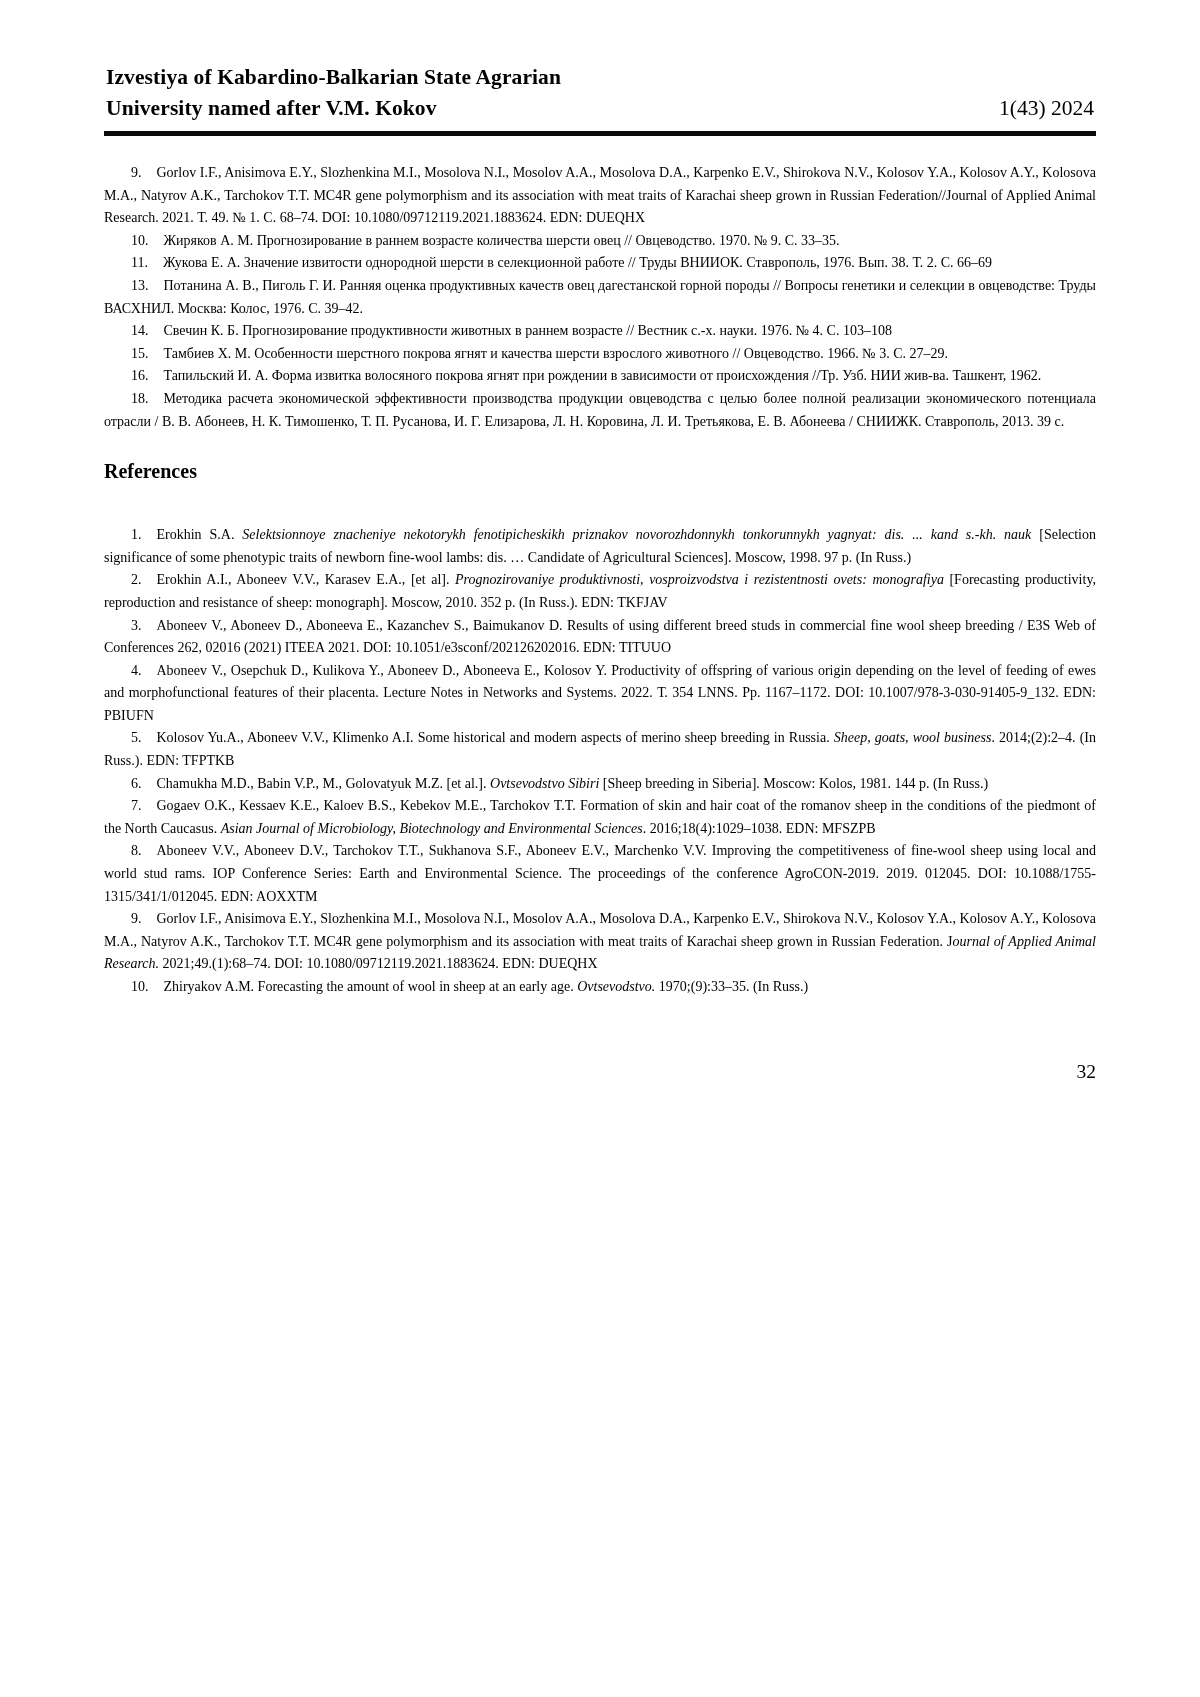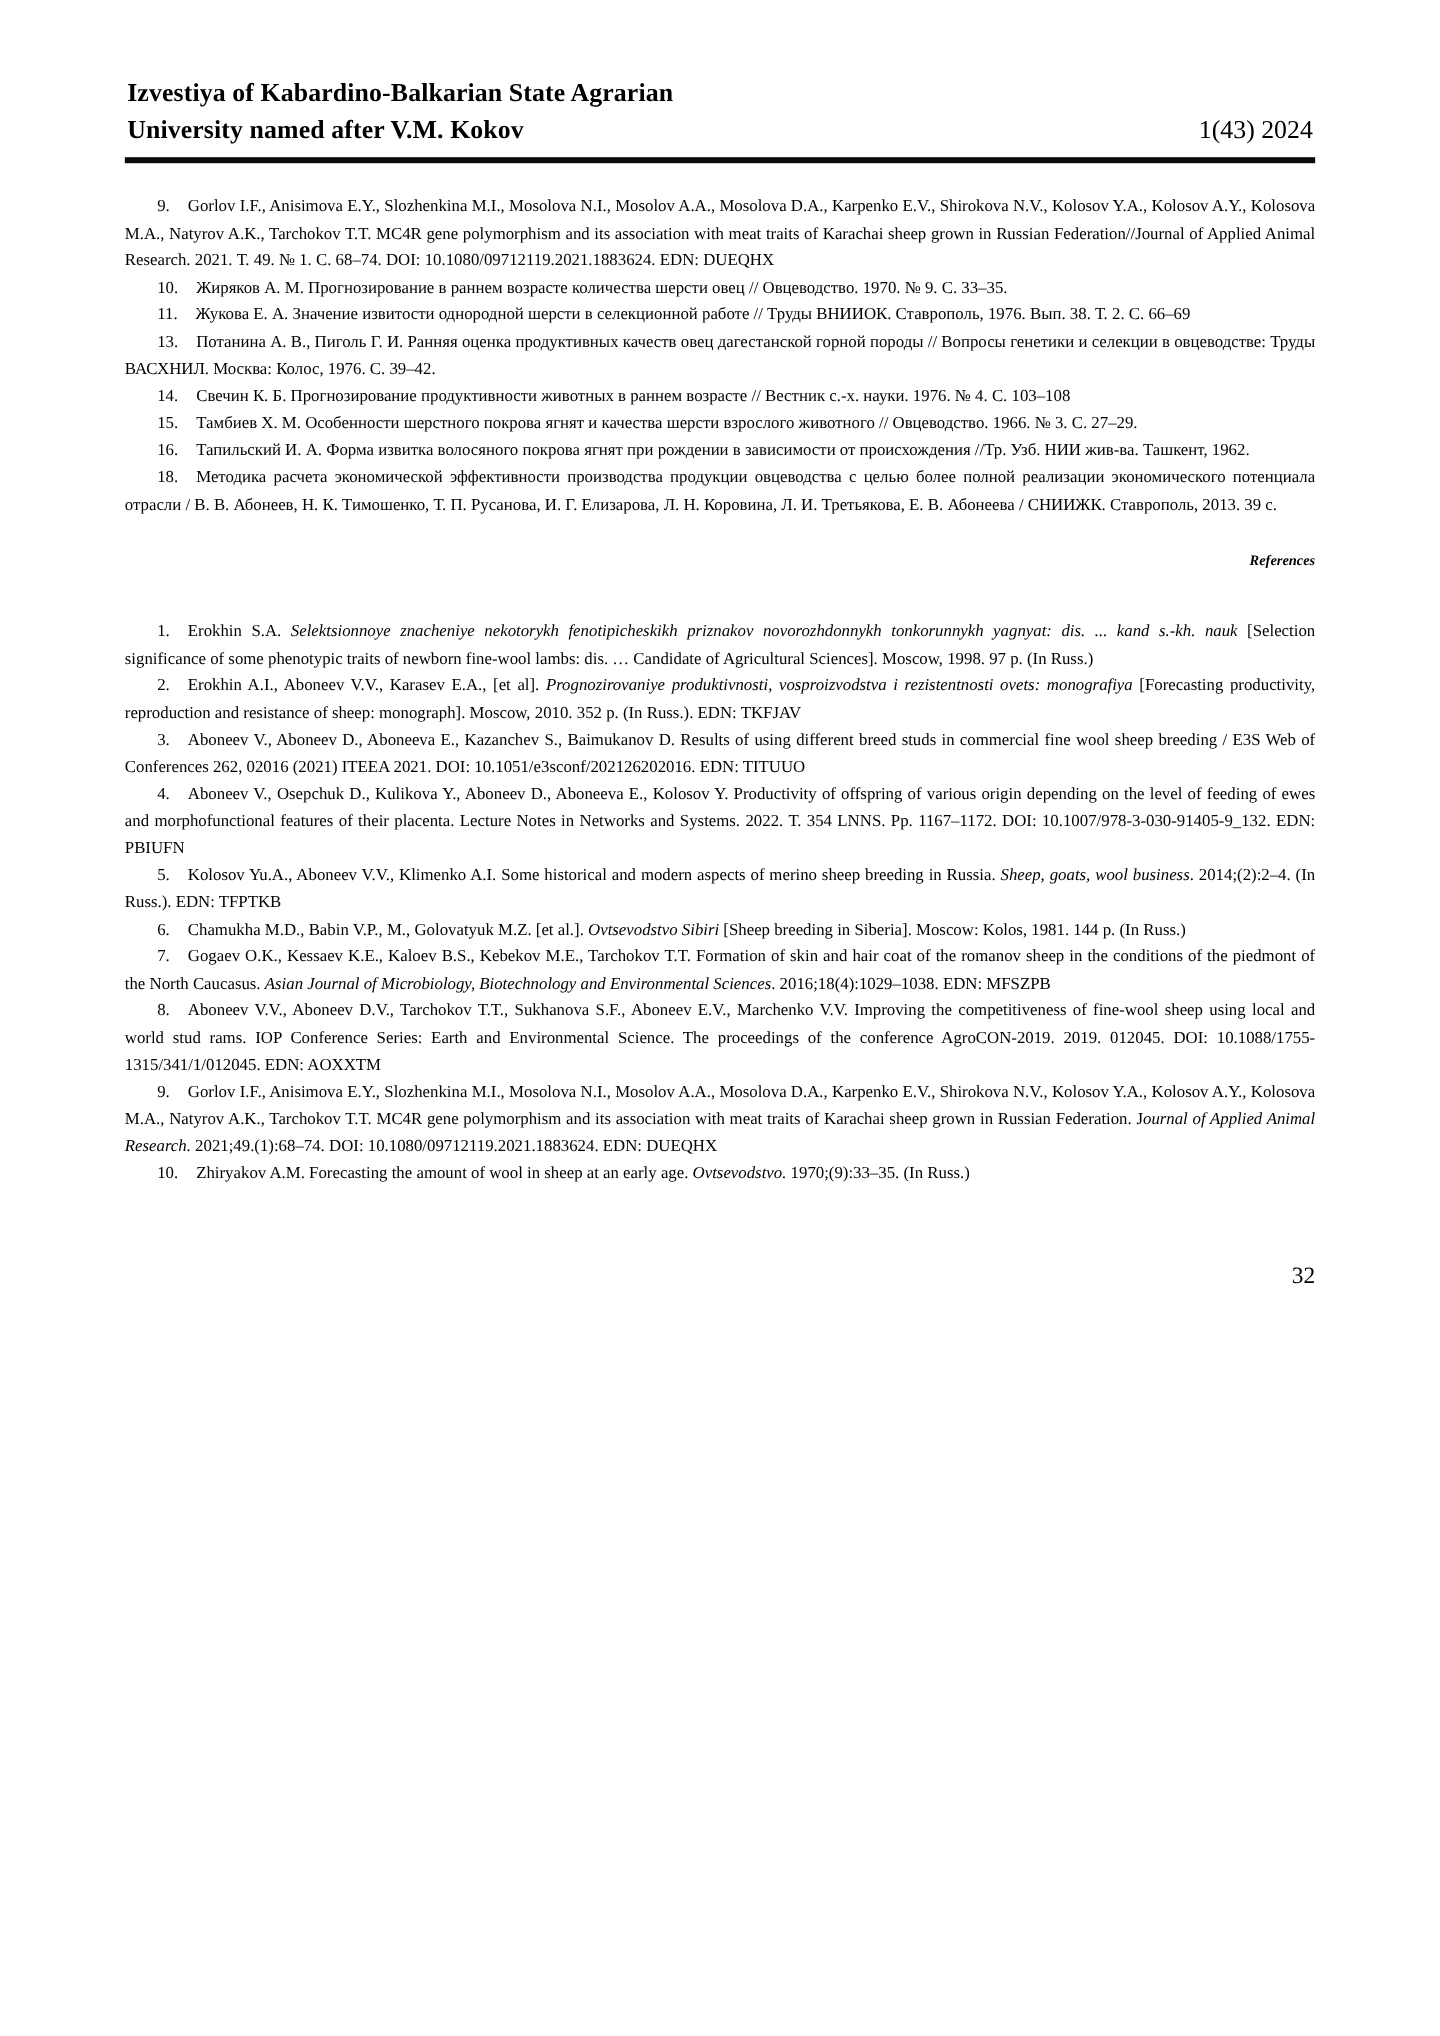--- a/index.html
+++ b/index.html
@@ -51,26 +51,25 @@
     text-align: justify;
     text-indent: 27px;
     text-justify: inter-word;
   }
   .ref-num {
     margin-right: 15px;
   }
   .it { font-style: italic; }
   
   .section-heading {
-    text-align: right;
+    text-align: left;
     font-weight: bold;
-    font-size: 12px;
+    font-size: 20px;
     margin-top: 27px;
     margin-bottom: 41px;
-    font-style: italic;
   }
   
   .page-number {
     text-align: right;
     font-size: 19.5px;
     margin-top: 62px;
   }
 </style>
 </head>
 <body>

